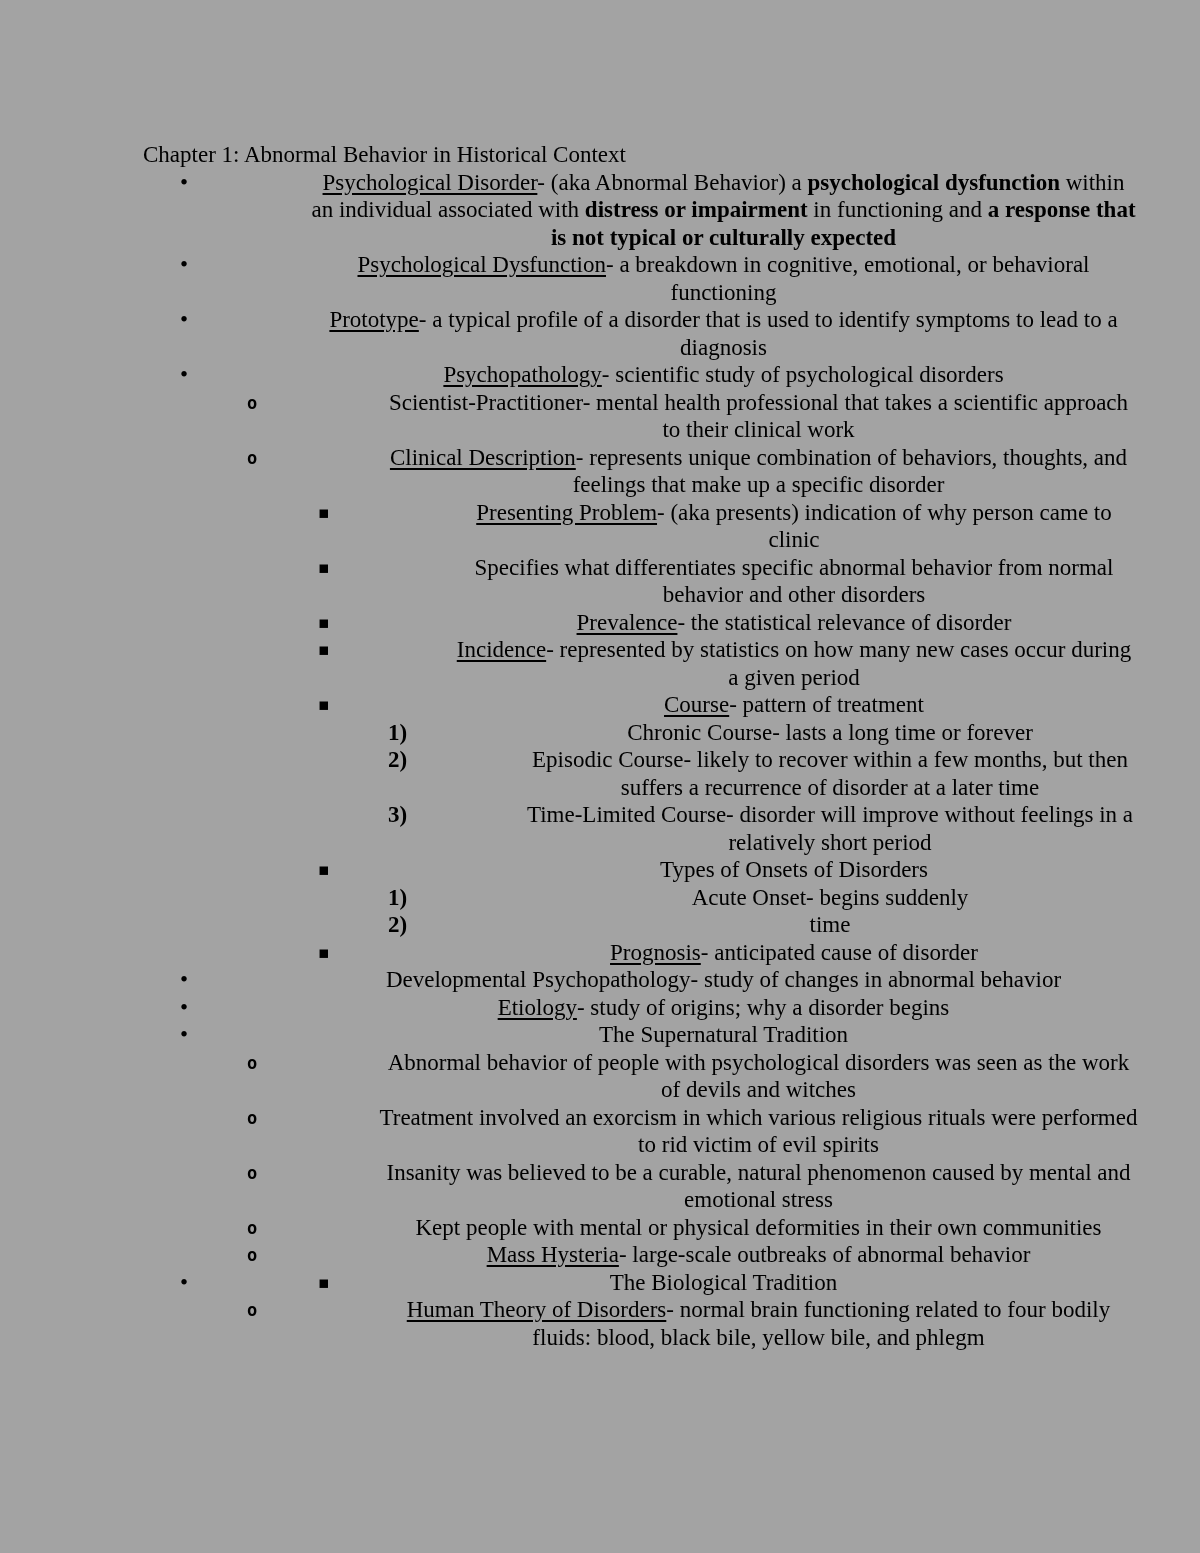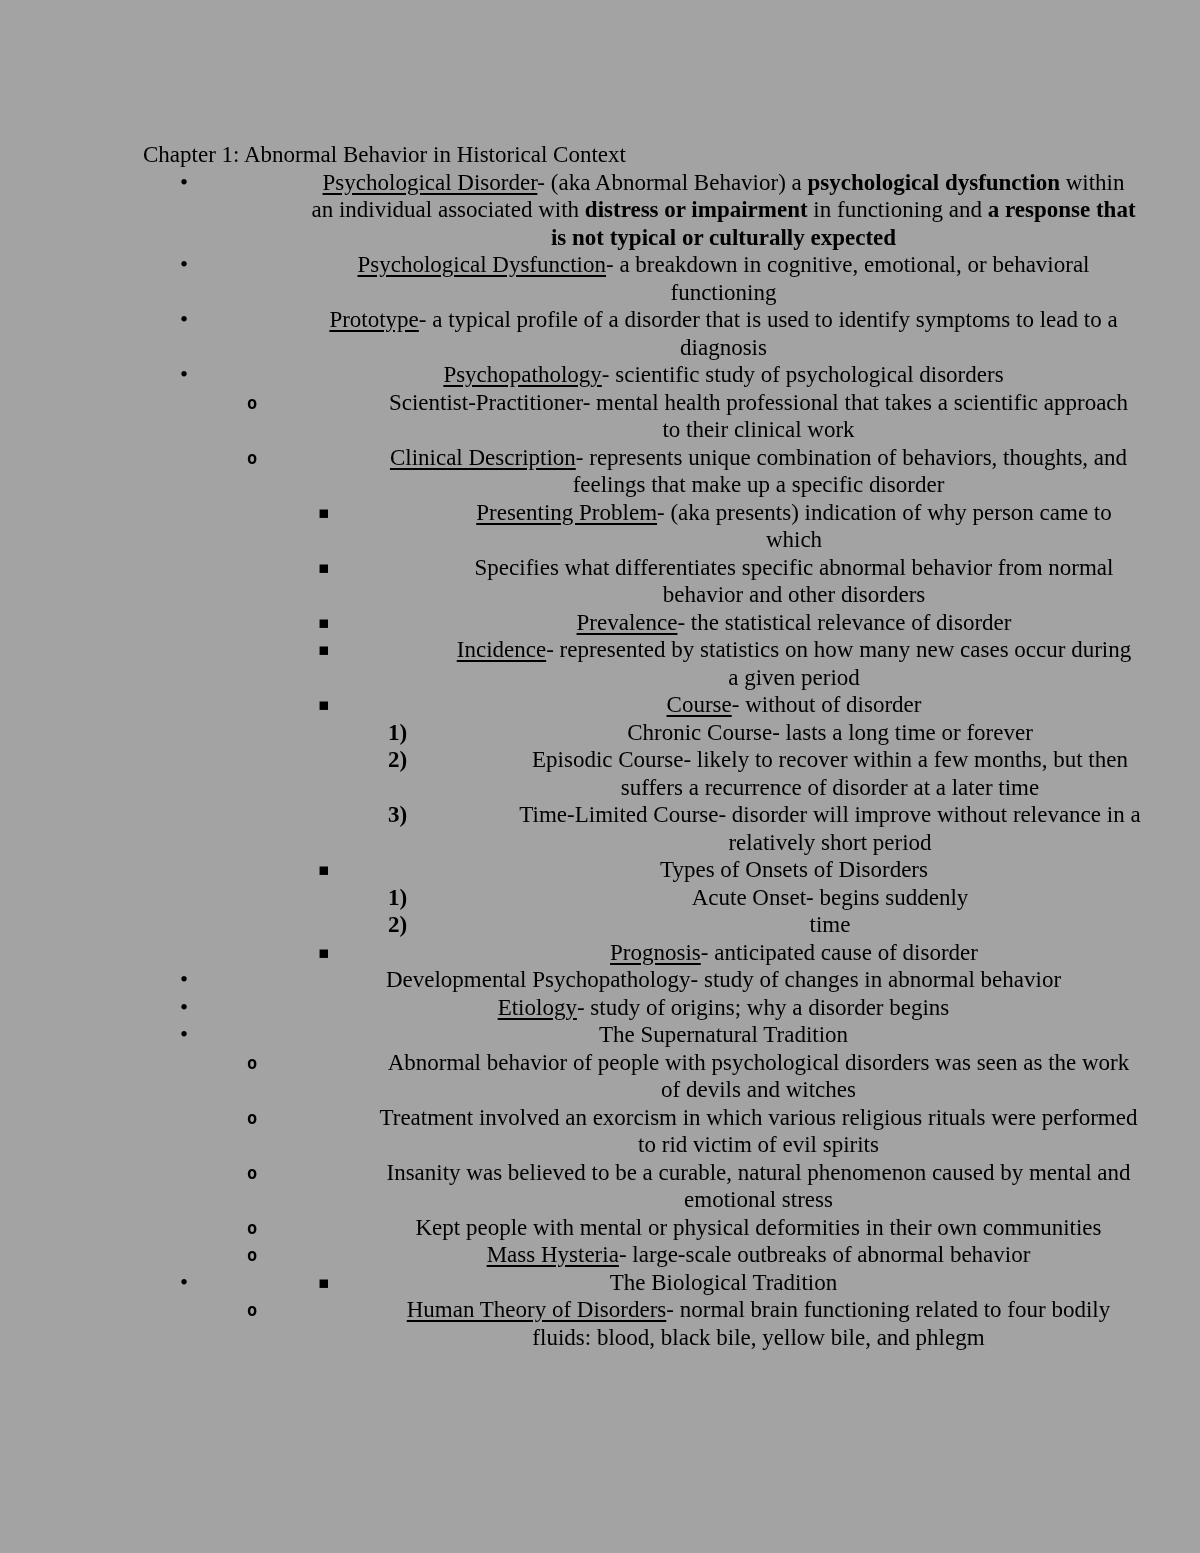--- a/index.html
+++ b/index.html
@@ -84,52 +84,52 @@
           <div class="line"><span>to their clinical work</span></div>
         </div>
         <div class="item lv2">
           <span class="marker circle">o</span>
           <div class="line"><span class="u">Clinical Description</span><span>- represents unique combination of behaviors, thoughts, and</span></div>
           <div class="line"><span>feelings that make up a specific disorder</span></div>
         </div>
         <div class="item lv3">
           <span class="marker square">▪</span>
           <div class="line"><span class="u">Presenting Problem</span><span>- (aka presents) indication of why person came to</span></div>
-          <div class="line"><span>which</span></div>
+          <div class="line"><span>clinic</span></div>
         </div>
         <div class="item lv3">
           <span class="marker square">▪</span>
           <div class="line"><span>Specifies what differentiates specific abnormal behavior from normal</span></div>
           <div class="line"><span>behavior and other disorders</span></div>
         </div>
         <div class="item lv3">
           <span class="marker square">▪</span>
           <div class="line"><span class="u">Prevalence</span><span>- the statistical relevance of disorder</span></div>
         </div>
         <div class="item lv3">
           <span class="marker square">▪</span>
           <div class="line"><span class="u">Incidence</span><span>- represented by statistics on how many new cases occur during</span></div>
           <div class="line"><span>a given period</span></div>
         </div>
         <div class="item lv3">
           <span class="marker square">▪</span>
-          <div class="line"><span class="u">Course</span><span>- without of disorder</span></div>
+          <div class="line"><span class="u">Course</span><span>- pattern of treatment</span></div>
         </div>
         <div class="item lv4">
           <span class="marker num">1)</span>
           <div class="line"><span>Chronic Course- lasts a long time or forever</span></div>
         </div>
         <div class="item lv4">
           <span class="marker num">2)</span>
           <div class="line"><span>Episodic Course- likely to recover within a few months, but then</span></div>
           <div class="line"><span>suffers a recurrence of disorder at a later time</span></div>
         </div>
         <div class="item lv4">
           <span class="marker num">3)</span>
-          <div class="line"><span>Time-Limited Course- disorder will improve without relevance in a</span></div>
+          <div class="line"><span>Time-Limited Course- disorder will improve without feelings in a</span></div>
           <div class="line"><span>relatively short period</span></div>
         </div>
         <div class="item lv3">
           <span class="marker square">▪</span>
           <div class="line"><span>Types of Onsets of Disorders</span></div>
         </div>
         <div class="item lv4">
           <span class="marker num">1)</span>
           <div class="line"><span>Acute Onset- begins suddenly</span></div>
         </div>

